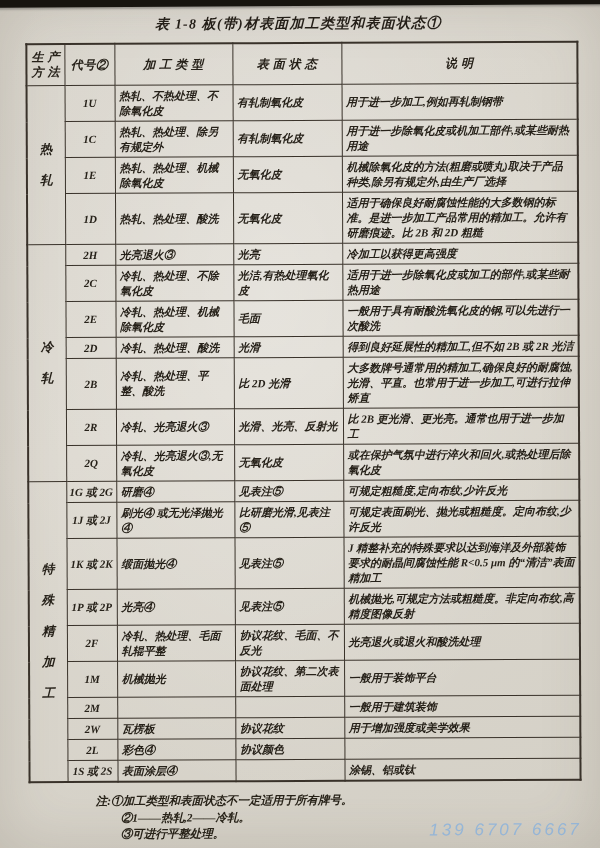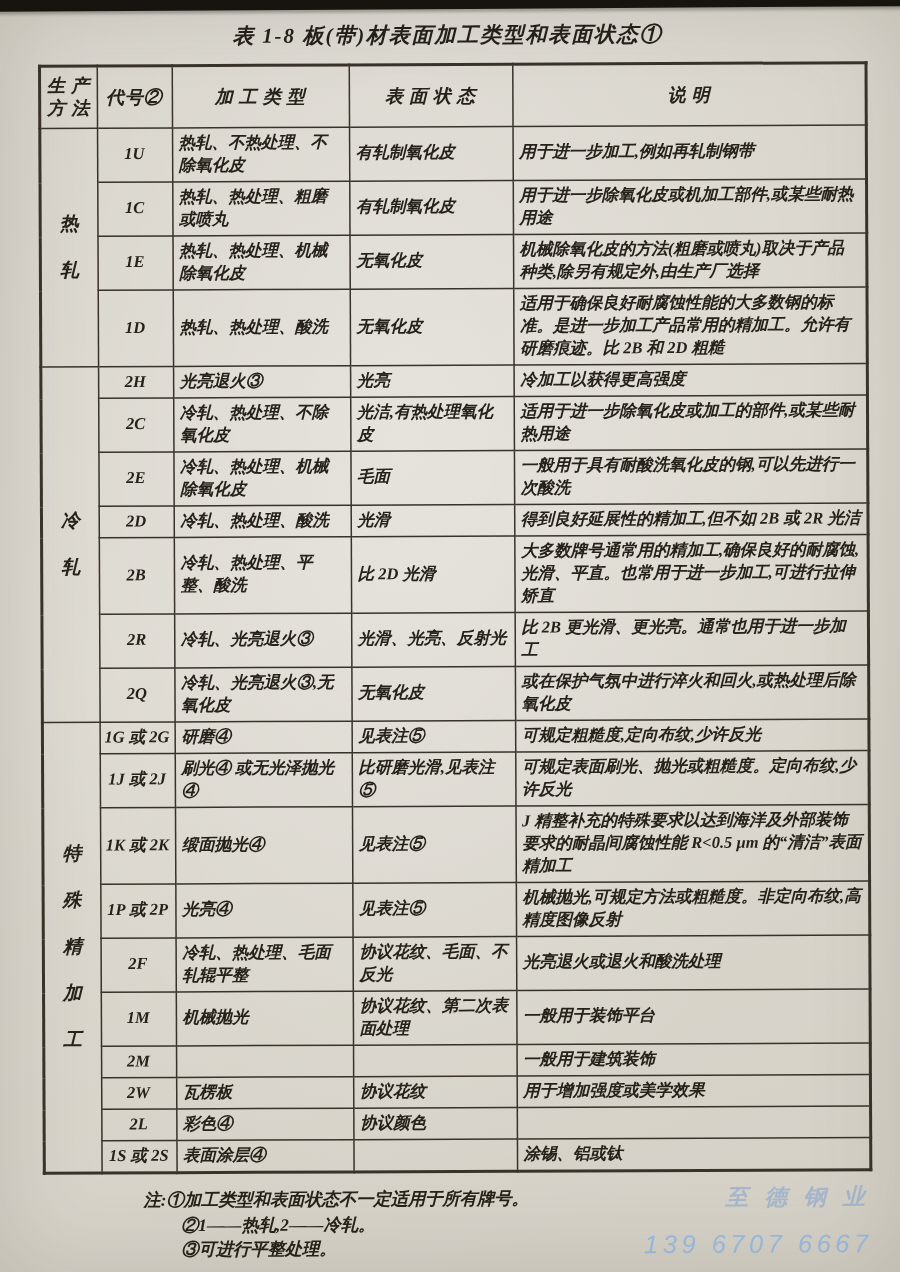--- a/index.html
+++ b/index.html
@@ -94,21 +94,21 @@
               <div>热</div>
               <div>轧</div>
             </td>
             <td class="code">1U</td>
             <td class="type">热轧、不热处理、不除氧化皮</td>
             <td class="surface">有轧制氧化皮</td>
             <td class="note">用于进一步加工,例如再轧制钢带</td>
           </tr>
           <tr>
             <td class="code">1C</td>
-            <td class="type">热轧、热处理、粗磨或喷丸</td>
+            <td class="type">热轧、热处理、除另有规定外</td>
             <td class="surface">有轧制氧化皮</td>
             <td class="note">用于进一步除氧化皮或机加工部件,或某些耐热用途</td>
           </tr>
           <tr>
             <td class="code">1E</td>
             <td class="type">热轧、热处理、机械除氧化皮</td>
             <td class="surface">无氧化皮</td>
             <td class="note">机械除氧化皮的方法(粗磨或喷丸)取决于产品种类,除另有规定外,由生产厂选择</td>
           </tr>
           <tr>
@@ -234,18 +234,17 @@
     </table>
 
     <div class="notes">
       <div class="note-line first"><span class="note-prefix">注:</span><span>①加工类型和表面状态不一定适用于所有牌号。</span></div>
       <div class="note-line">②1——热轧,2——冷轧。</div>
       <div class="note-line">③可进行平整处理。</div>
 
     </div>
 
     <div class="watermark">
-      <div class="wm-name">至德钢业</div>
       <div class="wm-phone">139 6707 6667</div>
     </div>
 
   </div>
 </div>
 
 </body></html>

